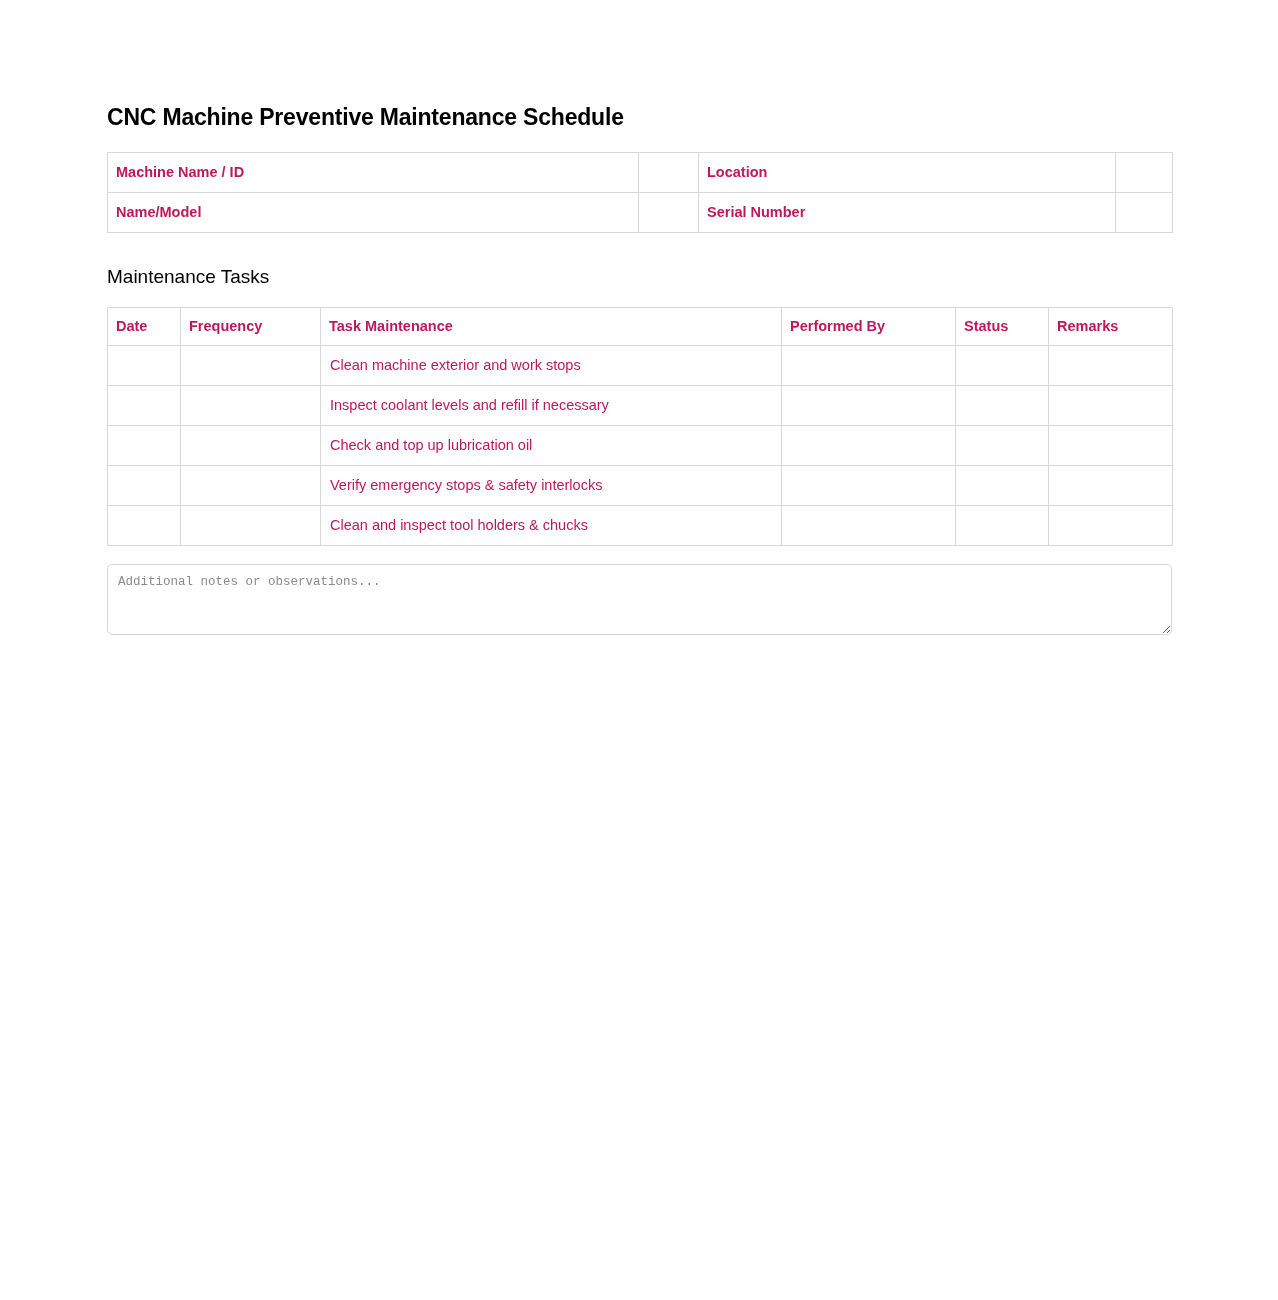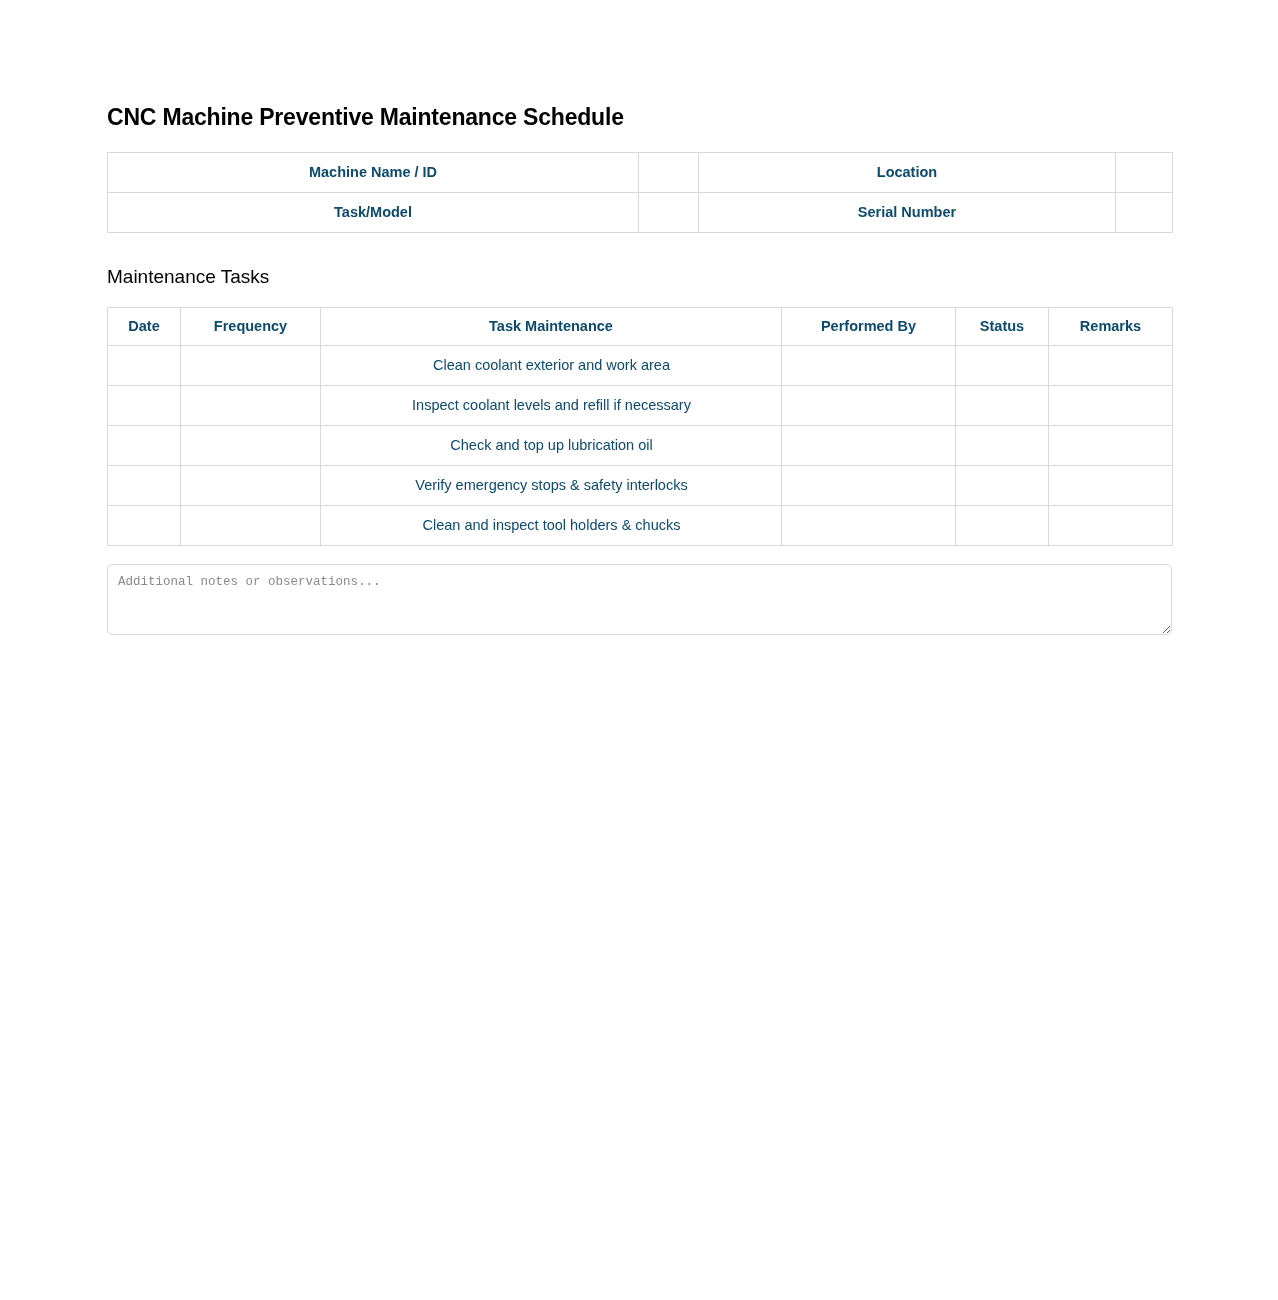--- a/index.html
+++ b/index.html
@@ -40,23 +40,23 @@
   table.grid {
     border-collapse: collapse;
     width: 1065px;
     table-layout: fixed;
     background: #fff;
   }
   table.grid td, table.grid th {
     border: 1px solid #d8d8d8;
     padding: 0 8px;
     font-size: 14.5px;
-    text-align: center;
+    text-align: left;
     vertical-align: middle;
-    color: #0c4a6e;
+    color: #be185d;
     overflow: hidden;
     white-space: nowrap;
   }
   .info-table {
     margin-top: 20px;
   }
   .info-table td {
     height: 39px;
   }
   .info-table td.label {
@@ -143,21 +143,21 @@
           <col class="c4">
       </colgroup>
       <tbody>
         <tr>
           <td class="label">Machine Name / ID</td>
           <td></td>
           <td class="label">Location</td>
           <td></td>
         </tr>
         <tr>
-          <td class="label">Task/Model</td>
+          <td class="label">Name/Model</td>
           <td></td>
           <td class="label">Serial Number</td>
           <td></td>
         </tr>
       </tbody>
     </table>
 
     <h2 class="section-title tasks">Maintenance Tasks</h2>
 
     <table class="grid tasks-table">
@@ -176,21 +176,21 @@
           <th>Task Maintenance</th>
           <th>Performed By</th>
           <th>Status</th>
           <th>Remarks</th>
         </tr>
       </thead>
       <tbody>
         <tr>
           <td></td>
           <td></td>
-          <td class="task">Clean coolant exterior and work area</td>
+          <td class="task">Clean machine exterior and work stops</td>
           <td></td>
           <td></td>
           <td></td>
         </tr>
         <tr>
           <td></td>
           <td></td>
           <td class="task">Inspect coolant levels and refill if necessary</td>
           <td></td>
           <td></td>

